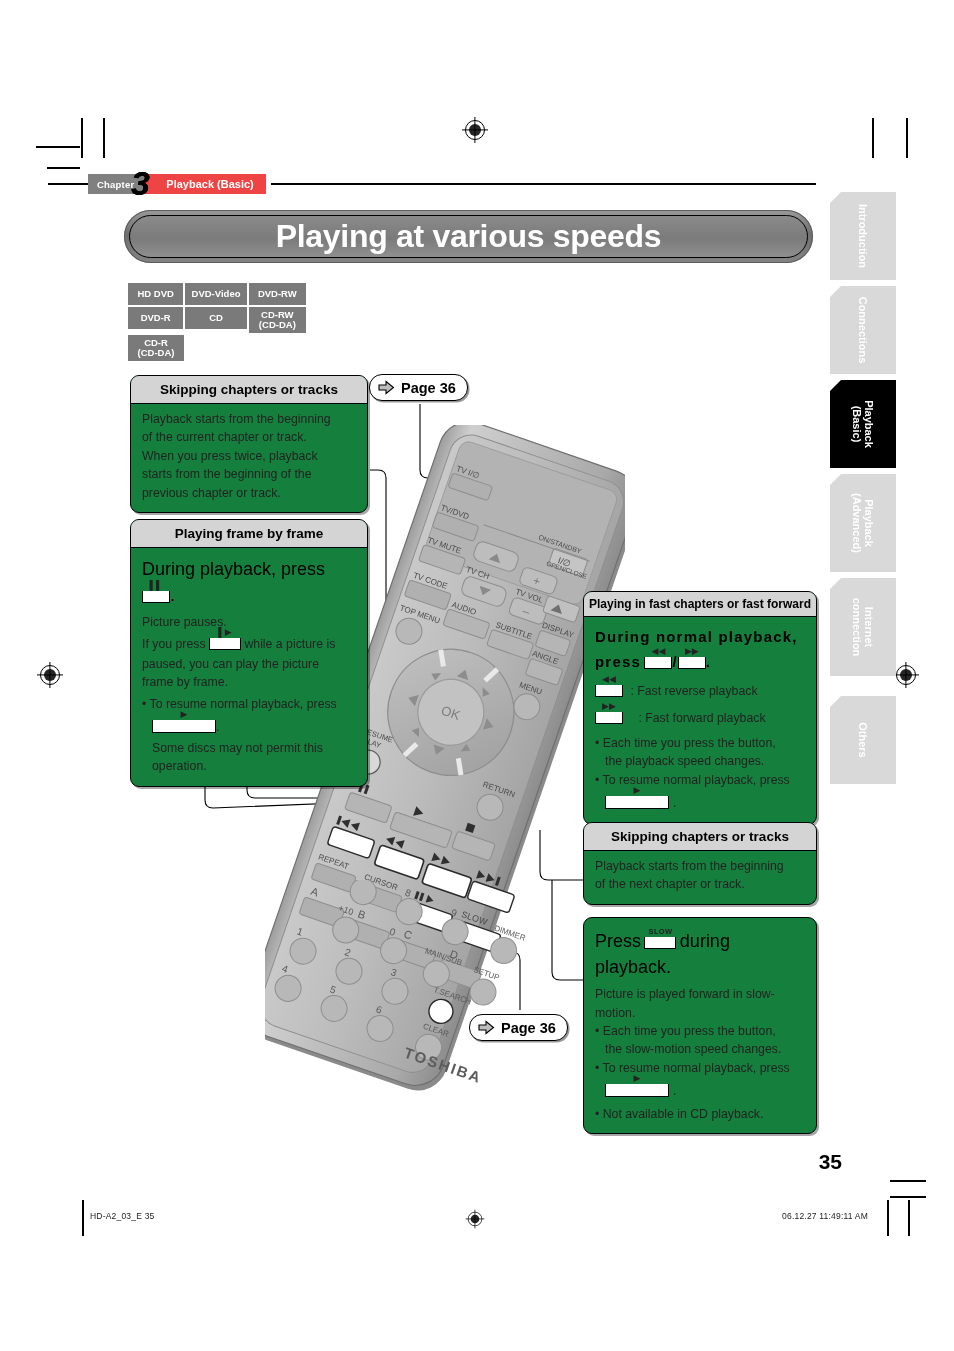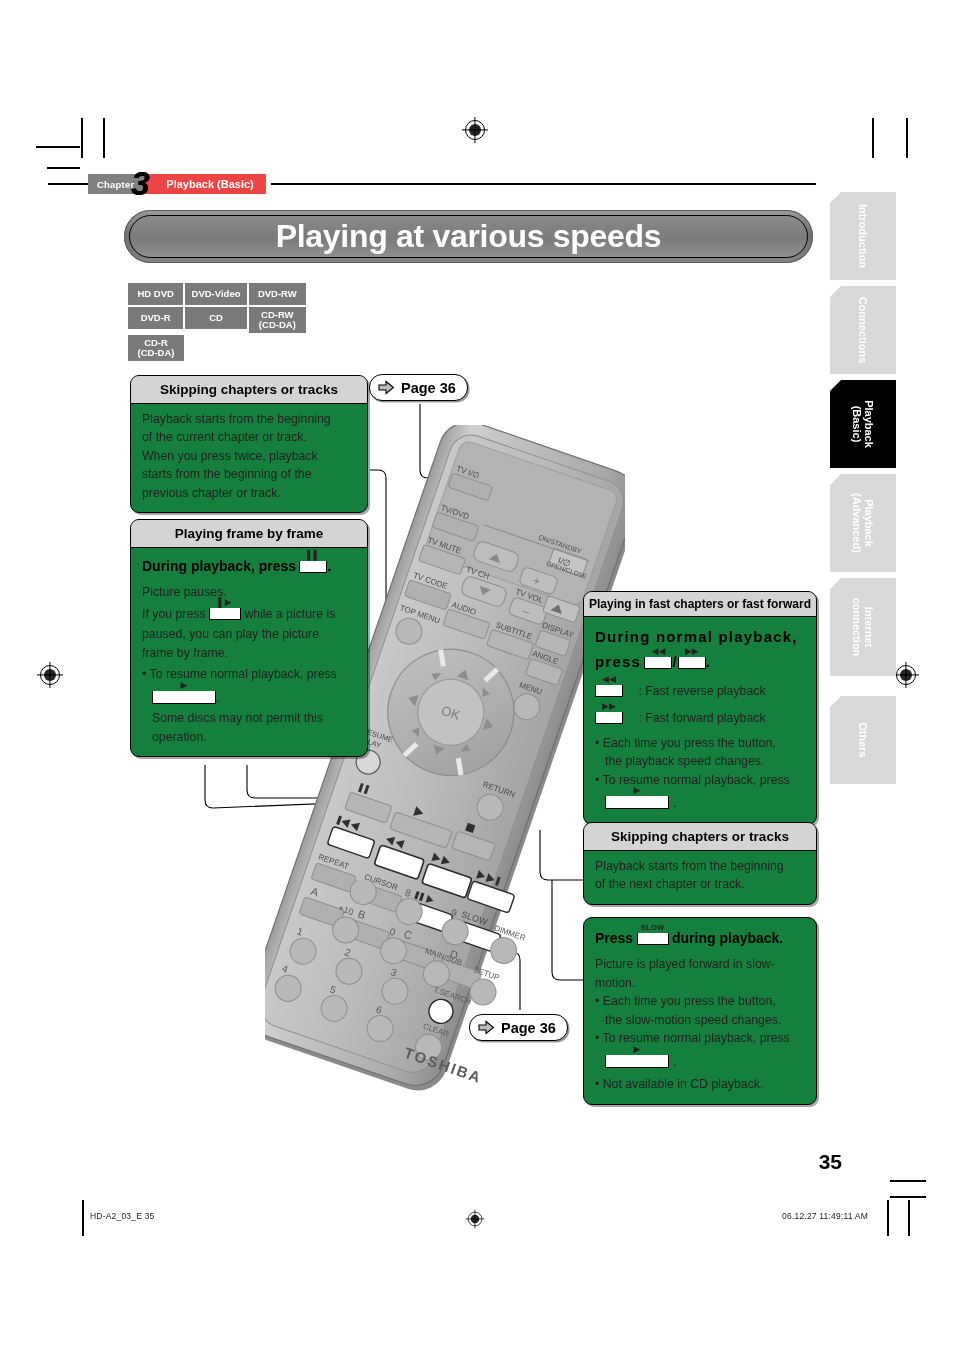--- a/index.html
+++ b/index.html
@@ -55,21 +55,21 @@
   .w1{width:56px}.w2{width:62px}.w3{width:58px}
 
   
   .ibox{position:absolute;border:1.8px solid #000;border-radius:9px;background:#15803d;
         box-shadow:2px 2px 0 rgba(0,0,0,.35);overflow:hidden;}
   .ibox .hd{background:#d4d4d4;border-bottom:1.6px solid #000;text-align:center;
         font-size:13.5px;font-weight:bold;padding:6px 4px 6px;}
   .ibox .hd.small{font-size:12px;padding:5px 4px;}
   .ibox .bd{padding:7px 11px 9px;font-size:12.3px;line-height:1.42;color:#222;}
   .ibox .bd p{margin:0 0 1px;}
-  .ibox .bd .bold{font-weight:bold;font-size:14px;color:#000;}
+  .ibox .bd .bold{font-weight:normal;font-size:18px;color:#000;}
   .ibox .bd .bold2{font-weight:bold;font-size:15px;color:#000;letter-spacing:1.2px;}
   .ibox .bd .bullet{margin-top:4px;}
 
   
   .key{display:inline-block;position:relative;vertical-align:-2px;}
   .key .cap{display:inline-block;border:1.6px solid #000;background:#fff;
        border-top:none;height:11px;}
   .key .lbl{position:absolute;left:0;right:0;top:-10px;text-align:center;
        font-size:9px;line-height:9px;font-weight:bold;}
   .key .lbl.tiny{font-size:7.5px;letter-spacing:.3px;}
@@ -472,21 +472,21 @@
       <span class="key k-sm">
         <span class="lbl">◀◀</span><span class="cap"></span>
       </span><span class="bold2">/</span><span class="key k-sm">
         <span class="lbl">▶▶</span><span class="cap"></span>
       </span><span class="bold2">.</span>
     </p>
     <p style="margin-top:8px;">
       <span class="key k-sm">
         <span class="lbl">◀◀</span><span class="cap"></span>
       </span>
-      <span style="margin-left:12px;">: Fast reverse playback</span>
+      <span style="margin-left:4px;">: Fast reverse playback</span>
     </p>
     <p style="margin-top:8px;">
       <span class="key k-sm">
         <span class="lbl">▶▶</span><span class="cap"></span>
       </span>
       <span style="margin-left:12px;">: Fast forward playback</span>
     </p>
     <p style="margin-top:5px;">• Each time you press the button,</p>
     <p style="padding-left:10px;">the playback speed changes.</p>
     <p>• To resume normal playback, press</p>

